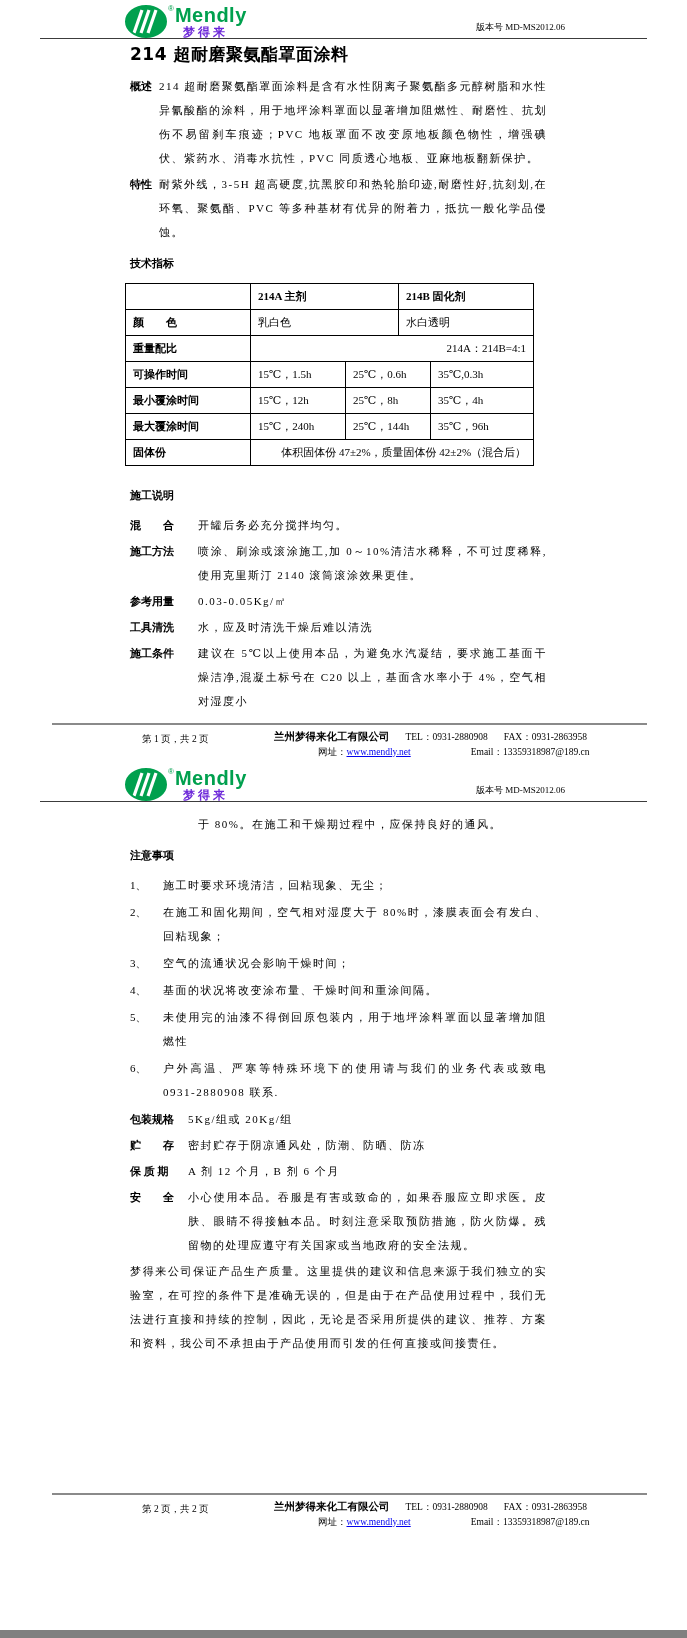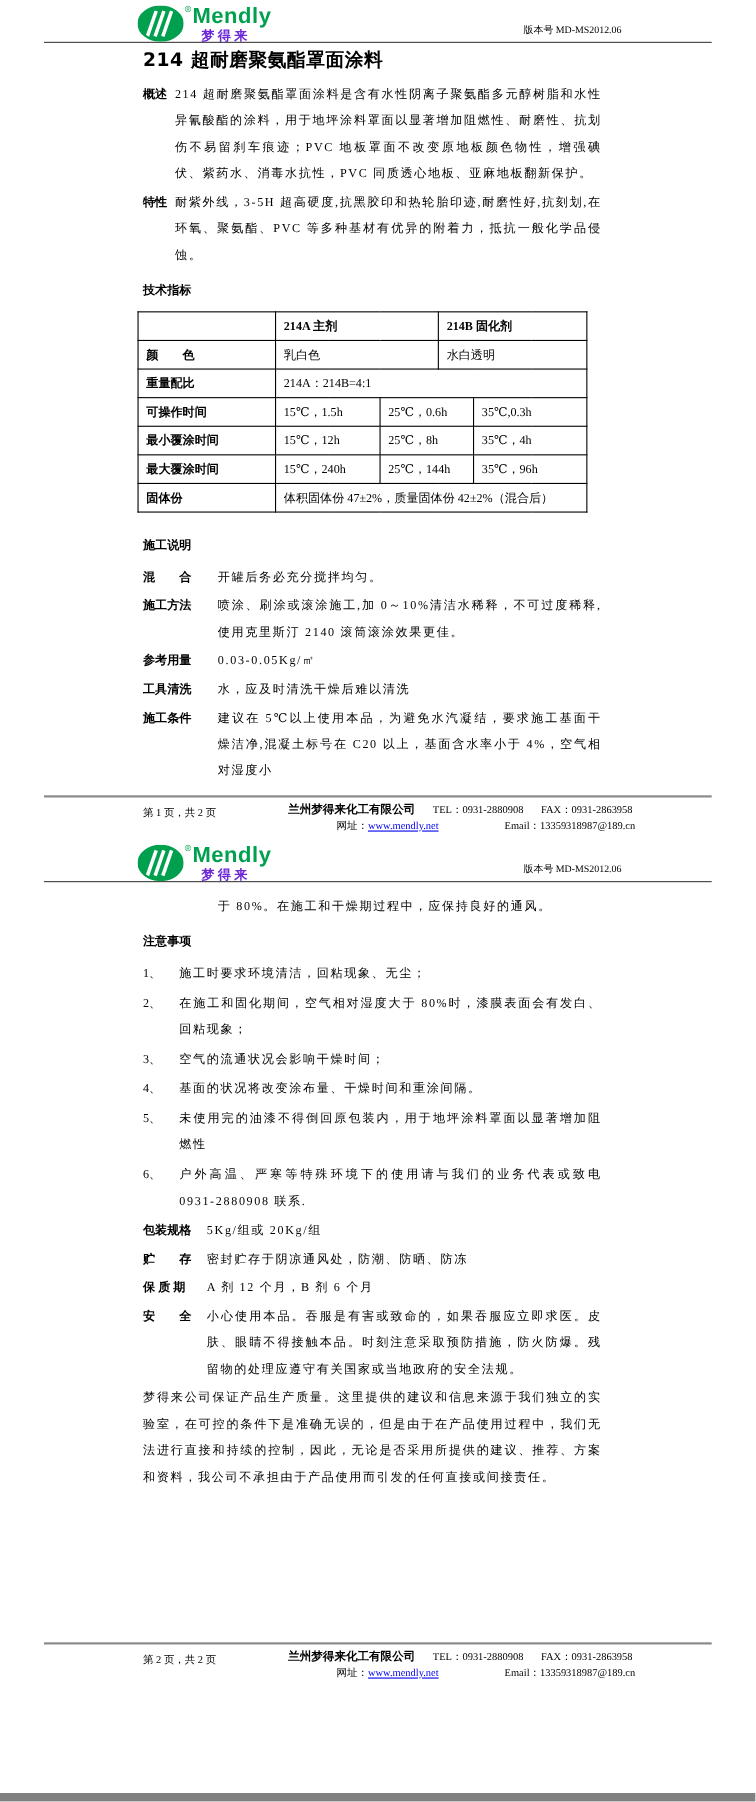--- a/index.html
+++ b/index.html
@@ -41,31 +41,31 @@
   .sec-heading { margin:12px 140px 10px 130px; font-weight:bold; font-size:11px; }
   .sec-heading.gap-lg { margin-top:22px; }
 
   
   .spec-table { border-collapse:collapse; table-layout:fixed; width:408px;
                 margin:12px 0 0 125px; font-size:11px; }
   .spec-table td { border:1px solid #000; height:26px; padding:0 7px; vertical-align:middle;
                    white-space:pre; overflow:hidden; }
   .spec-table td.lbl { font-weight:bold; }
   .spec-table td.hdr { font-weight:bold; }
-  .spec-table td.ctr { text-align:left; }
+  .spec-table td.ctr { text-align:right; }
 
   
   .note-row { display:flex; margin:0 140px 3px 130px; }
   .note-num { flex:0 0 33px; line-height:24px; }
   .note-txt { flex:1; line-height:24px; text-align:justify; letter-spacing:1.5px; }
 
   .continuation { margin:10px 140px 0 198px; line-height:24px; letter-spacing:1.5px; }
 
   
-  .page-footer { position:absolute; left:0; right:0; }
+  .page-footer { position:absolute; left:12px; right:0; }
   .page-one .page-footer { top:723px; }
   .page-two .page-footer { top:730px; }
   .footer-rule { border:none; border-top:2px solid #8a8a8a; margin:0 40px 4px; }
   .footer-body { display:flex; margin-left:130px; font-size:9.5px; }
   .footer-pagenum { flex:0 0 132px; padding-top:4px; white-space:nowrap; }
   .footer-info { line-height:1.5; }
   .fi-line1 { display:flex; gap:16px; align-items:baseline; white-space:nowrap; }
   .fi-company { font-size:10.5px; font-weight:bold; }
   .fi-line2 { display:flex; gap:60px; margin-left:44px; white-space:nowrap; }
   .weblink { color:#0000EE; text-decoration:underline; cursor:pointer; }

